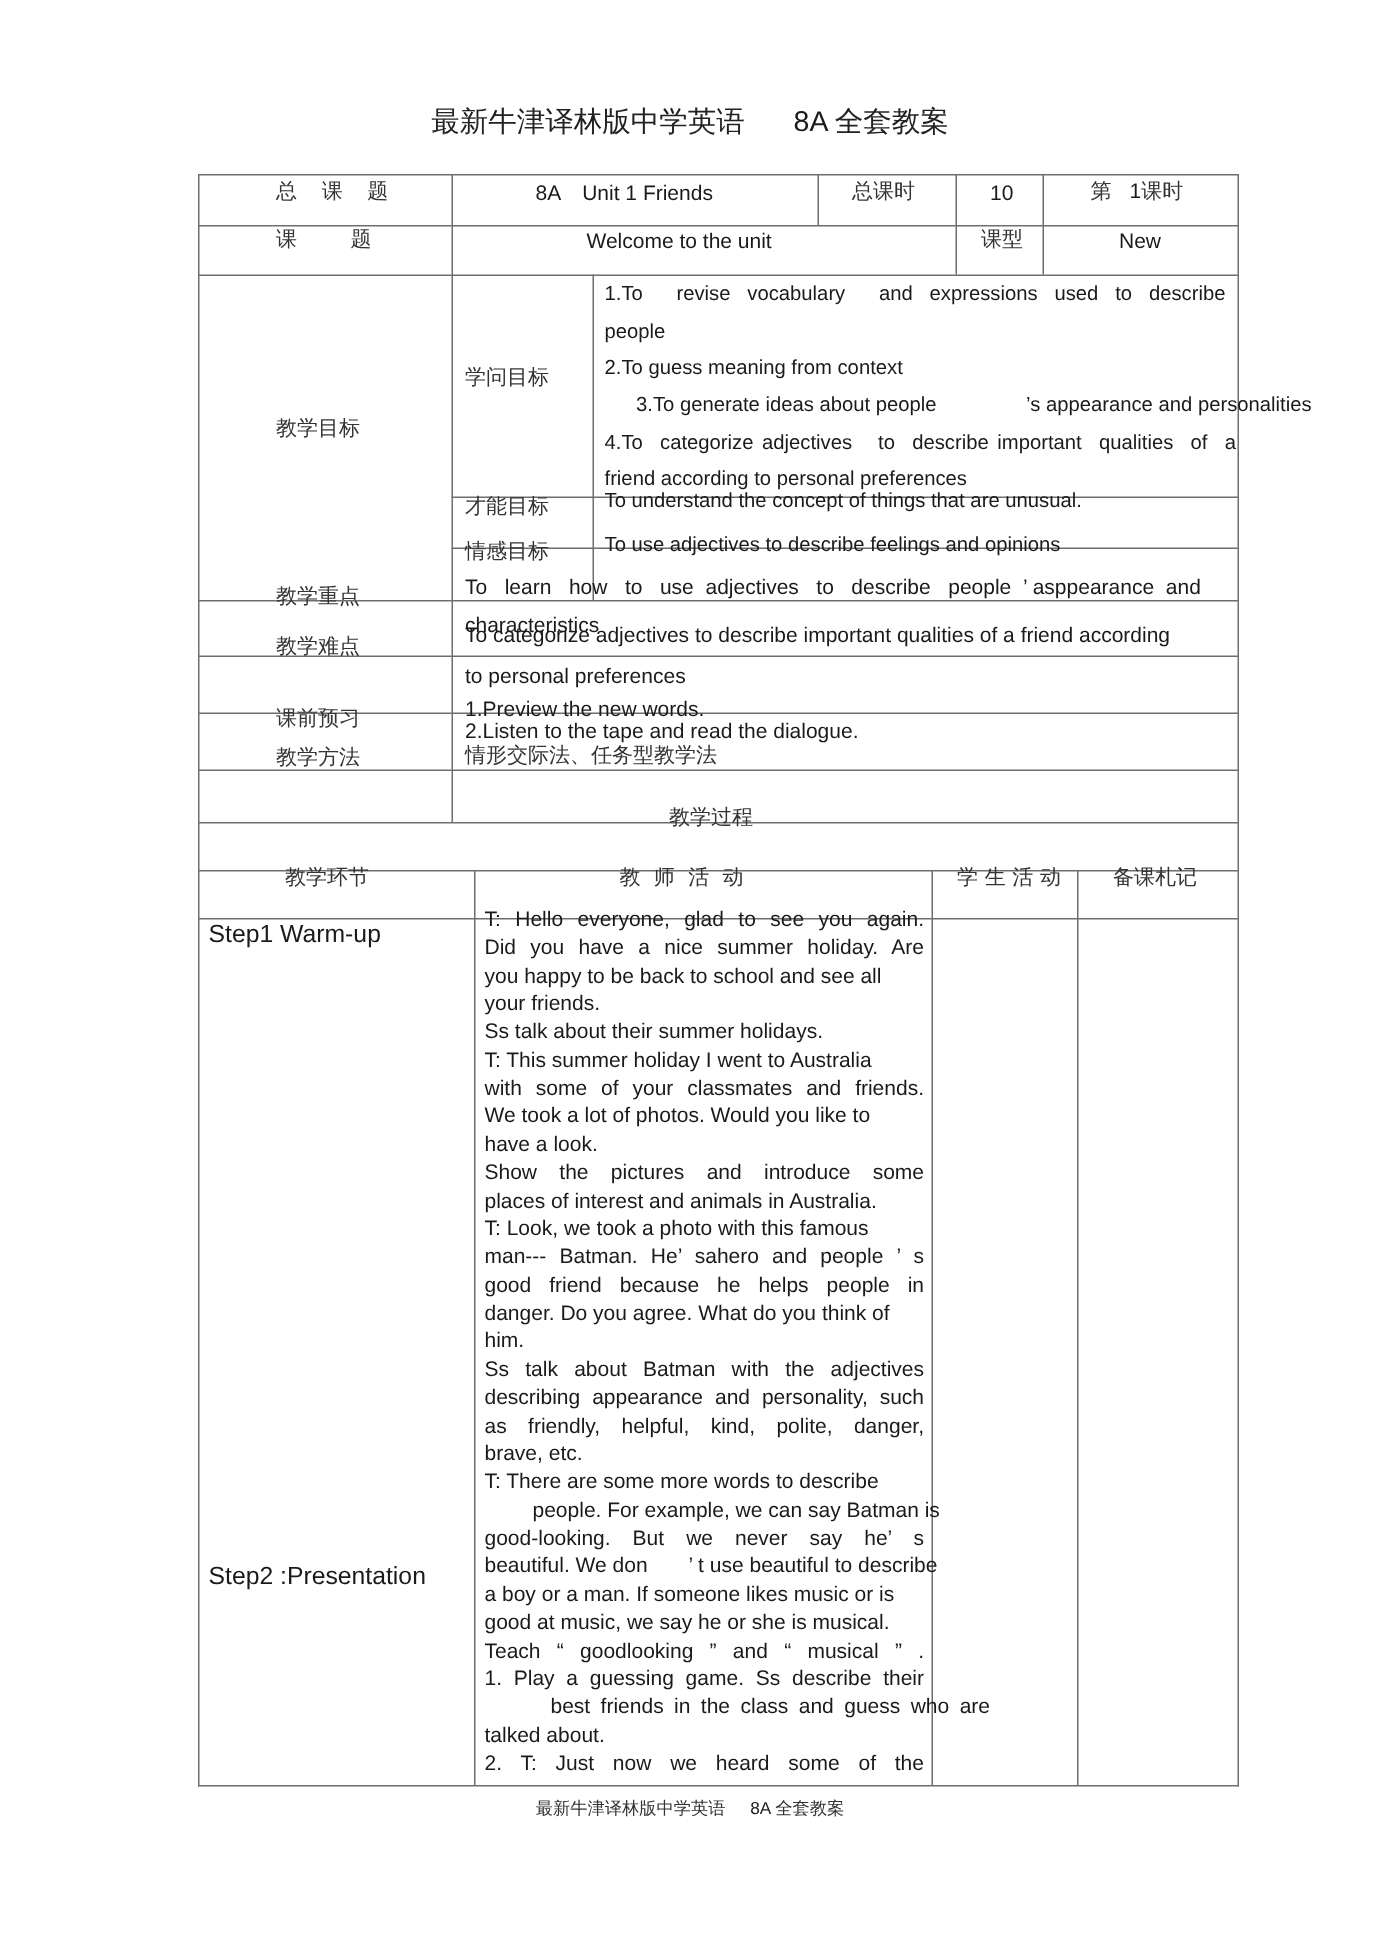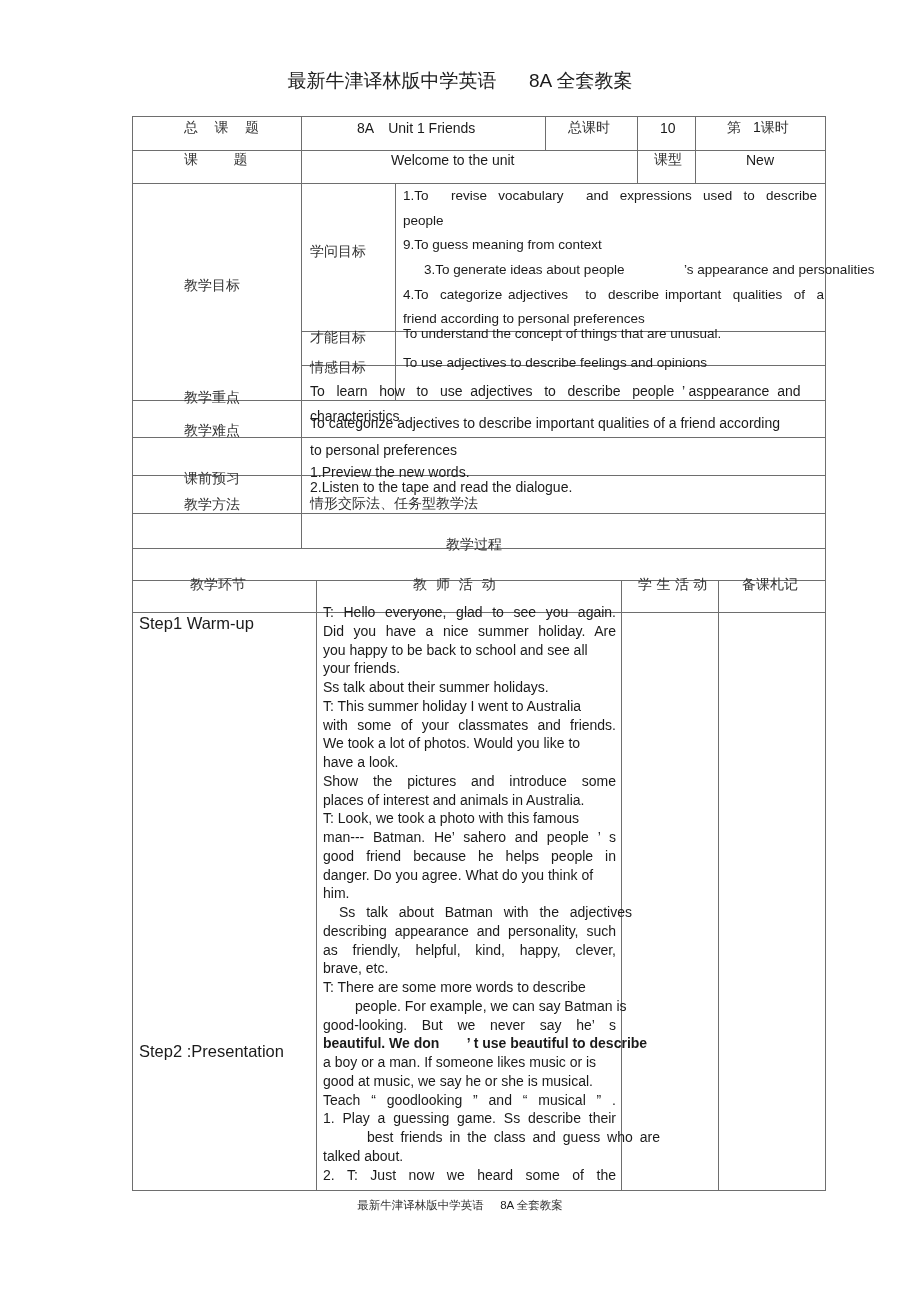--- a/index.html
+++ b/index.html
@@ -70,21 +70,21 @@
 
 <div class="abs t14 cn" style="left:184px;top:151px;white-space:pre">课        题</div>
 <div class="abs t14" style="left:391px;top:152px">Welcome to the unit</div>
 <div class="abs t14 cn" style="left:654px;top:151px">课型</div>
 <div class="abs t14" style="left:746px;top:152px">New</div>
 
 <div class="abs t14 cn" style="left:184px;top:277px">教学目标</div>
 <div class="abs t14 cn" style="left:310px;top:243px">学问目标</div>
 <div class="abs t13 just" style="left:403px;top:188px;width:414px;white-space:pre">1.To    revise  vocabulary    and  expressions  used  to  describe</div>
 <div class="abs t13" style="left:403px;top:213px">people</div>
-<div class="abs t13" style="left:403px;top:237px">9.To guess meaning from context</div>
+<div class="abs t13" style="left:403px;top:237px">2.To guess meaning from context</div>
 <div class="abs t13" style="left:424px;top:262px">3.To generate ideas about people</div>
 <div class="abs t13" style="left:684px;top:262px">’s appearance and personalities</div>
 <div class="abs t13" style="left:403px;top:287px;white-space:pre;word-spacing:2px">4.To  categorize adjectives   to  describe important  qualities  of  a</div>
 <div class="abs t13" style="left:403px;top:311px">friend according to personal preferences</div>
 
 <div class="abs t14 cn" style="left:310px;top:329px">才能目标</div>
 <div class="abs t13" style="left:403px;top:326px">To understand the concept of things that are unusual.</div>
 <div class="abs t14 cn" style="left:310px;top:359px">情感目标</div>
 <div class="abs t13" style="left:403px;top:355px">To use adjectives to describe feelings and opinions</div>
 
@@ -122,28 +122,28 @@
     <div class="actline j" style="top: 715.5px;">with  some  of  your  classmates and  friends.</div>
     <div class="actline" style="top: 734.25px; white-space: pre;">We took a lot of photos. Would you like to</div>
     <div class="actline" style="top: 753px; white-space: pre;">have a look.</div>
     <div class="actline j" style="top: 771.75px;">Show   the   pictures   and   introduce   some</div>
     <div class="actline" style="top: 790.5px; white-space: pre;">places of interest and animals in Australia.</div>
     <div class="actline" style="top: 809.25px; white-space: pre;">T: Look, we took a photo with this famous</div>
     <div class="actline j" style="top: 828px;">man--- Batman. He’   sahero and people ’   s</div>
     <div class="actline j" style="top: 846.75px;">good  friend   because he  helps  people  in</div>
     <div class="actline" style="top: 865.5px; white-space: pre;">danger. Do you agree. What do you think of</div>
     <div class="actline" style="top: 884.25px; white-space: pre;">him.</div>
-    <div class="actline j" style="top: 903px; margin-left: 16px;">Ss  talk  about  Batman  with  the  adjectives</div>
+    <div class="actline j" style="top: 903px;">Ss  talk  about  Batman  with  the  adjectives</div>
     <div class="actline j" style="top: 921.75px;">describing appearance and personality, such</div>
-    <div class="actline j" style="top: 940.5px;">as  friendly,  helpful,  kind,   happy,   clever,</div>
+    <div class="actline j" style="top: 940.5px;">as  friendly,  helpful,  kind,   polite,   danger,</div>
     <div class="actline" style="top: 959.25px; white-space: pre;">brave, etc.</div>
     <div class="actline" style="top: 978px; white-space: pre;">T: There are some more words to describe</div>
     <div class="actline" style="top: 996.75px; white-space: pre; margin-left: 32px;">people. For example, we can say Batman is</div>
     <div class="actline j" style="top: 1015.5px;">good-looking.    But    we    never    say    he’ s</div>
-    <div class="actline" style="top: 1034.25px; width: 340px; white-space: pre; font-weight: bold;">beautiful. We don       ’ t use beautiful to describe</div>
+    <div class="actline" style="top: 1034.25px; width: 340px; white-space: pre;">beautiful. We don       ’ t use beautiful to describe</div>
     <div class="actline" style="top: 1053px; white-space: pre;">a boy or a man. If someone likes music or is</div>
     <div class="actline" style="top: 1071.75px; white-space: pre;">good at music, we say he or she is musical.</div>
     <div class="actline j" style="top: 1090.5px;">Teach    “ goodlooking    ”   and     “ musical   ” .</div>
     <div class="actline j" style="top: 1109.25px;">1.  Play  a  guessing  game.  Ss  describe  their</div>
     <div class="actline j" style="top: 1128px; padding-left: 44px;">best  friends  in  the  class  and  guess  who  are</div>
     <div class="actline" style="top: 1146.75px; white-space: pre;">talked about.</div>
     <div class="actline j" style="top: 1165.5px;">2.   T:   Just   now   we   heard   some   of   the</div>
   </div>
 
 <div class="abs footer">

